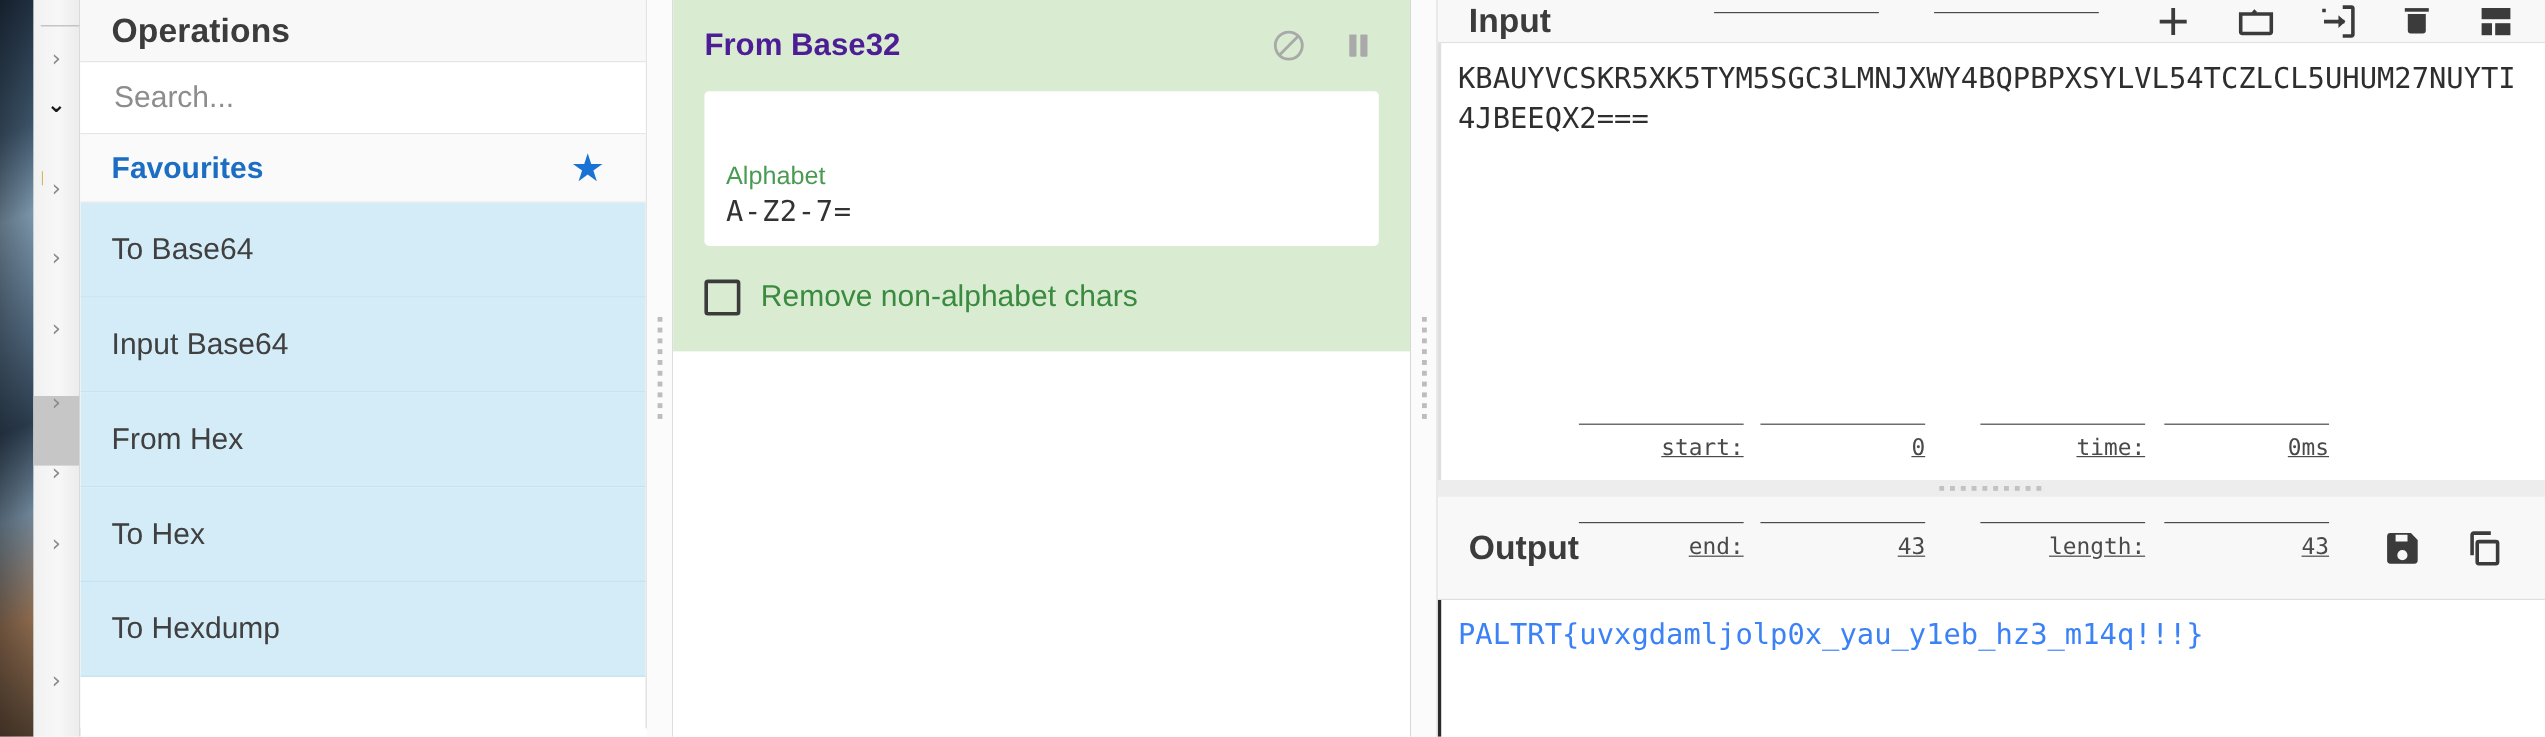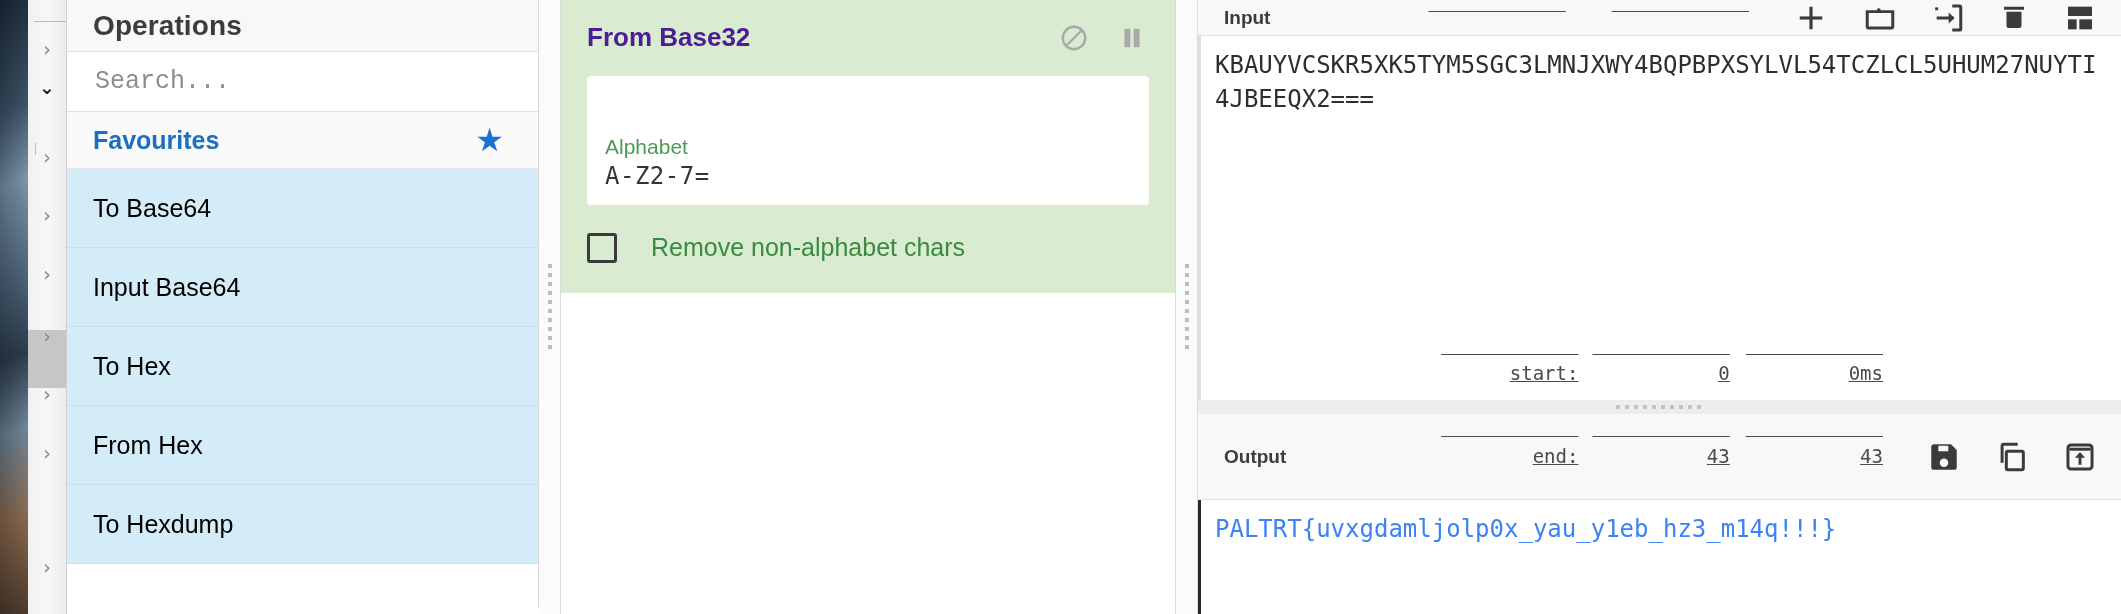--- a/index.html
+++ b/index.html
@@ -112,21 +112,21 @@
     border-bottom: 1px solid #e0e0e0;
     display: flex;
     align-items: center;
     padding-left: 26px;
     box-sizing: border-box;
   }
   .ops-search input {
     border: 0;
     outline: 0;
     background: transparent;
-    font-family: Liberation Mono, monospace;
+    font-family: Liberation Sans, sans-serif;
     font-size: 25px;
     color: #ec4899;
     width: 100%;
   }
   .ops-search input::placeholder { color: #8d8d8d; }
 
   .cat-header {
     height: 57px;
     flex: 0 0 57px;
     background: #fafafa;
@@ -152,21 +152,21 @@
   .op-list { flex: 1 1 auto; overflow: hidden; }
   .op-item {
     height: 79px;
     box-sizing: border-box;
     background: #d4ecf7;
     border-bottom: 1px solid #c2e3f2;
     display: flex;
     align-items: center;
     padding-left: 26px;
     font-size: 25px;
-    color: #000000;
+    color: #404040;
   }
 
   
   .vsplit {
     width: 21px;
     flex: 0 0 21px;
     height: 614px;
     background: #fbfbfb;
     border-right: 1px solid #dcdcdc;
     position: relative;
@@ -242,21 +242,21 @@
     font-family: "DejaVu Sans Mono", monospace;
     font-size: 24px;
     color: #333;
     letter-spacing: .5px;
     line-height: 1.3;
   }
   .checkbox-row {
     margin-top: 28px;
     display: flex;
     align-items: center;
-    gap: 34px;
+    gap: 17px;
   }
   .cbox {
     width: 30px; height: 30px;
     border: 3px solid #3b3b3b;
     border-radius: 3px;
     background: #d9ecd2;
     box-sizing: border-box;
   }
   .cbox-label {
     font-size: 25px;
@@ -275,21 +275,21 @@
   .io-header {
     background: #f8f8f8;
     border-bottom: 1px solid #e0e0e0;
     display: flex;
     align-items: center;
     box-sizing: border-box;
     padding: 0 24px 0 26px;
   }
   .io-header h2 {
     margin: 0;
-    font-size: 19px;
+    font-size: 28px;
     font-weight: 700;
     color: #3c3c3c;
     flex: 0 0 auto;
   }
   .io-stats {
     margin-left: auto;
     display: flex;
     gap: 46px;
     font-family: "DejaVu Sans Mono", monospace;
     font-size: 19px;
@@ -390,24 +390,24 @@
     </div>
 
     <div class="op-list">
       <div class="op-item">
         <span>To Base64</span>
       </div>
       <div class="op-item">
         <span>Input Base64</span>
       </div>
       <div class="op-item">
+        <span>From Hex</span>
+      </div>
+      <div class="op-item">
         <span>To Hex</span>
-      </div>
-      <div class="op-item">
-        <span>From Hex</span>
       </div>
       <div class="op-item">
         <span>To Hexdump</span>
       </div>
     </div>
   </div>
 
   <div class="vsplit">
     <div class="dots"></div>
   </div>
@@ -515,20 +515,25 @@
           <div class="stat-col">
             <div>start:</div>
             <div>end:</div>
             <div>length:</div>
           </div>
           <div class="stat-col" style="margin-left:-32px;">
             <div>0</div>
             <div>43</div>
             <div>43</div>
           </div>
+          <div class="stat-col">
+            <div>time:</div>
+            <div>length:</div>
+            <div>lines:</div>
+          </div>
           <div class="stat-col" style="margin-left:-30px;min-width:58px;">
             <div>0ms</div>
             <div>43</div>
             <div>1</div>
           </div>
         </div>
         <div class="io-icons">
           <span class="icon-btn">
             <svg width="34" height="34" viewBox="0 0 24 24" fill="currentColor">
               <path d="M19 3H5a2 2 0 0 0-2 2v14a2 2 0 0 0 2 2h14a2 2 0 0 0 2-2V7l-4-4zM8 4h7v4H8V4zm4 15a3 3 0 1 1 0-6 3 3 0 0 1 0 6z"></path>

